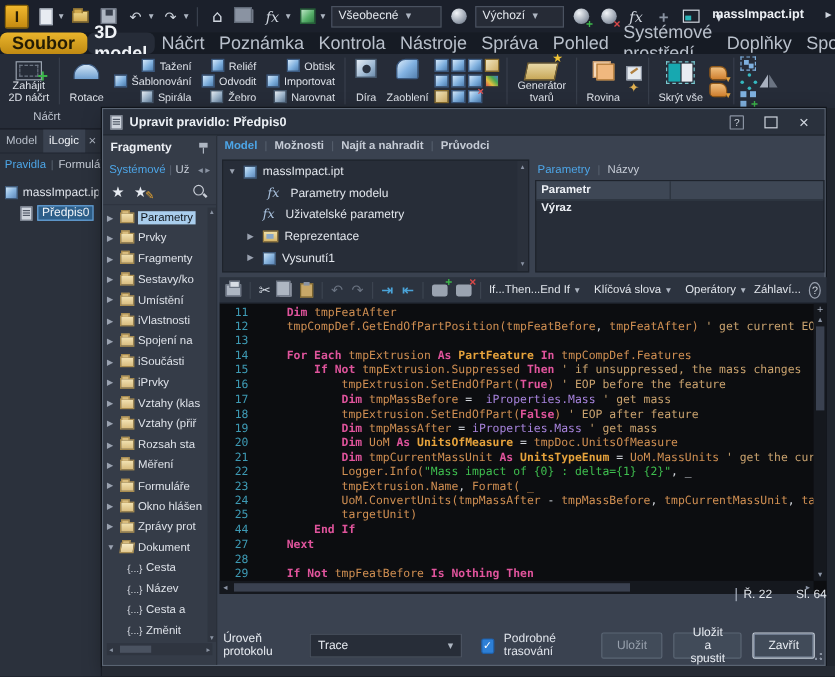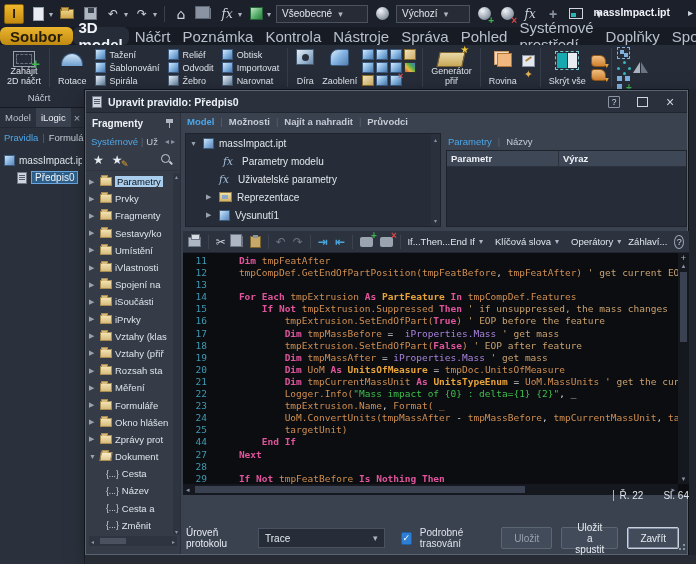--- a/index.html
+++ b/index.html
@@ -53,21 +53,21 @@
   #ribbon{position:absolute;left:0;top:45px;width:696px;height:45px;background:#262c38;
           display:flex;align-items:stretch;padding:1px 2px;overflow:hidden;}
   #grouplabels{position:absolute;left:0;top:90px;width:696px;height:18px;background:#262c38;border-bottom:1px solid #161a22;}
   .glabel{position:absolute;left:8px;top:2px;width:62px;text-align:center;color:#c3c9d4;font-size:9.5px;}
   .rsep{width:1px;background:#373e4b;margin:2px 3px;}
   .rgroup{display:flex;align-items:stretch;gap:2px;padding:1px 2px;}
   .bigbtn{display:flex;flex-direction:column;align-items:center;justify-content:space-between;
           padding:2px 3px;border-radius:2px;}
   .blabel{font-size:9px;color:#dde1e8;text-align:center;line-height:9.5px;white-space:pre-line;}
   .stack{display:flex;flex-direction:column;justify-content:space-between;padding:1px 0;}
-  .srow{display:flex;align-items:center;gap:4px;height:13px;padding:0 3px;}
+  .srow{display:flex;align-items:center;gap:4px;height:13px;padding:0 3px;justify-content:flex-end;}
   .srow .slabel{font-size:9px;color:#dde1e8;white-space:nowrap;}
   .sic{width:11px;height:11px;background:linear-gradient(135deg,#d6e9fa,#7fb0de 55%,#4c7cae);border:1px solid #3c5a80;flex:none;}
   .sic2{background:linear-gradient(135deg,#e8eef4,#9db4ca 55%,#5d7894);border-color:#46586c;}
   .ic-sketch{width:22px;height:20px;border:1px solid #9aa3b0;position:relative;margin-top:2px;}
   .ic-sketch::before{content:"";position:absolute;left:2px;top:2px;right:2px;bottom:2px;border:1px dashed #6b7482;}
   .ic-sketch::after{content:"+";position:absolute;right:-6px;bottom:-6px;color:#3cb54a;font-size:15px;font-weight:bold;}
   .ic-cube20{width:20px;height:18px;background:linear-gradient(135deg,#dcecfa,#82b2e2 50%,#537fae);border:1px solid #3c5a80;}
   .ic-rev{width:22px;height:13px;border-radius:11px 11px 0 0;background:linear-gradient(#cfe4f6,#6f9fd0);border:1px solid #3c5a80;border-bottom:none;margin-top:4px;}
   .ic-hole{width:18px;height:16px;background:linear-gradient(135deg,#e6eef6,#9db8d2 60%,#6a89a8);border:1px solid #46586c;position:relative;}
   .ic-hole::before{content:"";position:absolute;left:5px;top:4px;width:7px;height:7px;border-radius:50%;background:#2a3240;}
@@ -179,21 +179,21 @@
   .ic-fx::before{content:"fx";}
   .ic-rep{width:13px;height:10px;background:linear-gradient(#f0e0a8,#d4b468);border:1px solid #9a7e40;position:relative;flex:none;}
   .ic-rep::before{content:"";position:absolute;left:2px;top:2px;width:6px;height:4px;background:#8aa8c8;}
   #mtvscroll{position:absolute;right:0;top:0;width:9px;height:100%;background:#2b313c;display:flex;flex-direction:column;align-items:center;font-size:6px;color:#8a93a4;padding:2px 0;}
   #mtvscroll::before{content:"▴";} #mtvscroll::after{content:"▾";margin-top:auto;}
 
   
   #params{position:absolute;left:360px;top:42px;width:241px;height:94px;}
   #paramtabs{height:16px;display:flex;align-items:center;gap:6px;font-size:9.5px;padding-left:2px;}
   #paramtable{position:absolute;left:0;top:17px;right:0;bottom:0;background:#272d38;border:1px solid #1e232c;}
-  #paramhdr{display:flex;height:16px;background:#3e4755;border-bottom:1px solid #2b323d;font-weight:bold;font-size:9.5px;color:#eef1f6;}
+  #paramhdr{display:flex;height:16px;background:#3e4755;border-bottom:1px solid #2b323d;font-weight:bold;font-size:9.5px;color:#eef1f6;flex-direction:column;}
   #paramhdr .c1{width:112px;padding:2px 4px;border-right:1px solid #2b323d;}
   #paramhdr .c2{flex:1;padding:2px 4px;}
 
   
   #etoolbar{position:absolute;left:97px;top:140px;width:506px;height:22px;background:#2c333f;border-bottom:1px solid #1f242d;
             display:flex;align-items:center;gap:7px;padding:0 5px;overflow:hidden;}
   .esep{width:1px;height:14px;background:#3c4450;}
   .eicon{display:flex;align-items:center;justify-content:center;width:16px;height:16px;color:#cfd5de;font-size:12px;position:relative;}
   .e-print{width:13px;height:10px;background:#aeb6c2;border:1px solid #6b7482;position:relative;}
   .e-print::before{content:"";position:absolute;left:2px;top:-4px;width:7px;height:4px;background:#d8dde4;border:1px solid #6b7482;}
@@ -410,21 +410,21 @@
         <span class="mg t"></span>
         <span class="mg"></span>
         <span class="mg x"></span>
       </div>
     </div>
     <div class="rsep"></div>
     <div class="rgroup">
       <div class="bigbtn">
         <span class="ic-shapegen"></span>
         <span class="blabel">Generátor
-přiř</span>
+tvarů</span>
       </div>
     </div>
     <div class="rsep"></div>
     <div class="rgroup">
       <div class="bigbtn">
         <span class="ic-plane"></span>
         <span class="blabel">Rovina</span>
       </div>
       <div class="pencol">
         <span class="pen"></span>

